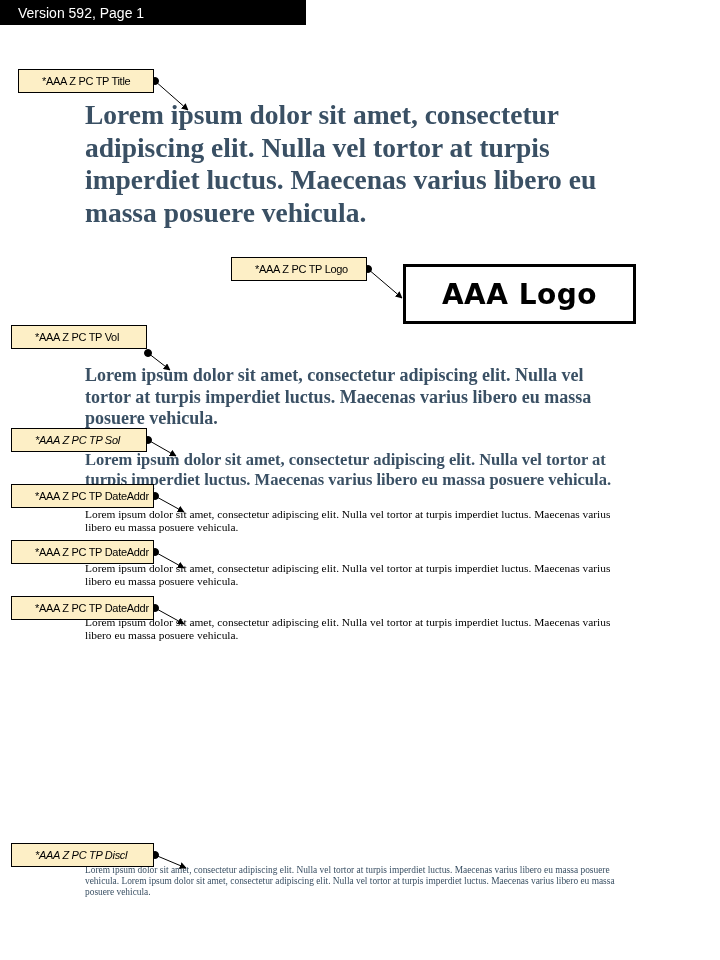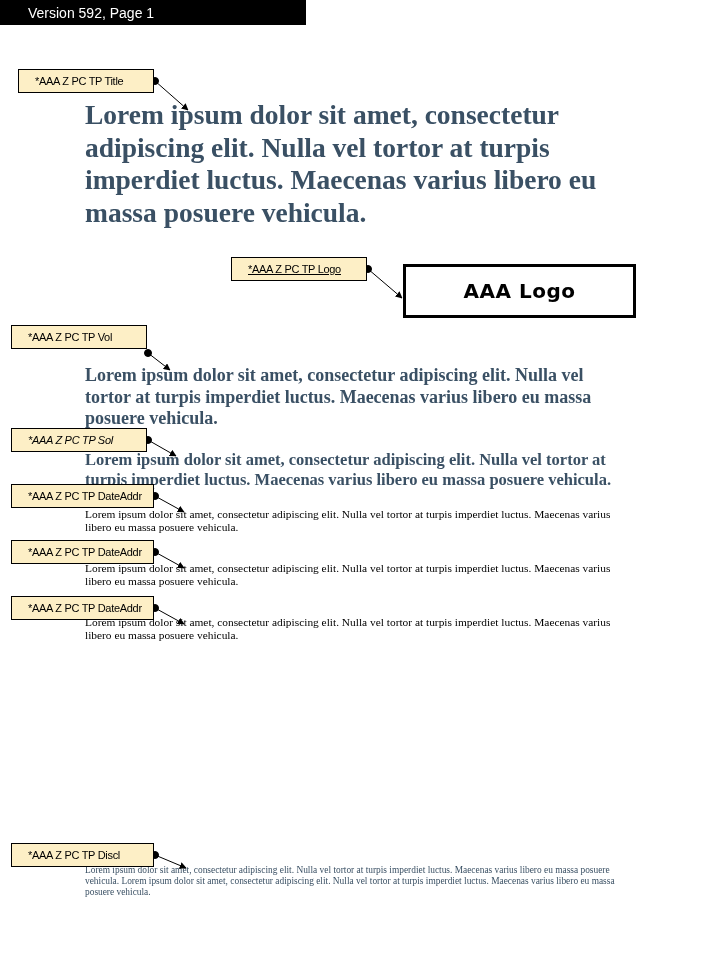--- a/index.html
+++ b/index.html
@@ -5,41 +5,41 @@
     html, body { margin: 0; padding: 0; }
     body {
       width: 720px; height: 960px; position: relative; overflow: hidden;
       background: #ffffff;
       font-family: "Liberation Serif", serif;
     }
     .header-bar {
       position: absolute; left: 0; top: 0; width: 306px; height: 25px;
       background: #000000; color: #ffffff;
       font-family: "Liberation Sans", sans-serif; font-size: 14px;
-      line-height: 26px; padding-left: 28px; box-sizing: border-box;
+      line-height: 26px; padding-left: 18px; box-sizing: border-box;
     }
     .tag {
       position: absolute; height: 24px; box-sizing: border-box;
       background: #fdefc6; border: 1px solid #000;
       font-family: "Liberation Sans", sans-serif; font-size: 11px;
-      color: #000; line-height: 22px; padding-left: 16px;
+      color: #000; line-height: 22px; padding-left: 23px;
       letter-spacing: -0.3px; white-space: nowrap;
     }
     svg.connectors { position: absolute; left: 0; top: 0; width: 720px; height: 960px; pointer-events: none; }
     .txt { position: absolute; left: 85px; color: #3a5064; font-weight: bold; }
     .title { top: 99px; width: 545px; font-size: 27.5px; line-height: 32.5px; }
     .vol { top: 365px; width: 545px; font-size: 18px; line-height: 21.5px; }
     .sol { top: 450px; width: 545px; font-size: 16.5px; line-height: 19.5px; }
     .dateaddr { position: absolute; left: 85px; width: 548px; color: #000; font-weight: normal; font-size: 11.4px; line-height: 13px; }
     .discl { position: absolute; left: 85px; top: 865px; width: 545px; color: #3a5064; font-size: 9.4px; line-height: 11px; }
     .logo-box {
-      position: absolute; left: 403px; top: 264px; width: 233px; height: 54px;
+      position: absolute; left: 403px; top: 264px; width: 233px; height: 60px;
       border: 3px solid #000; box-sizing: border-box;
       display: flex; align-items: center; justify-content: center;
-      font-family: "DejaVu Sans", sans-serif; font-weight: bold; font-size: 20px; color: #000;
+      font-family: "DejaVu Sans", sans-serif; font-weight: bold; font-size: 28px; color: #000;
       letter-spacing: 0.5px;
     }
   </style>
 </head>
 <body>
 
 <div class="header-bar">Version 592, Page 1</div>
 
 <div class="txt title">Lorem ipsum dolor sit amet, consectetur adipiscing elit. Nulla vel tortor at turpis imperdiet luctus. Maecenas varius libero eu massa posuere vehicula.</div>
 <div class="logo-box">
@@ -72,19 +72,19 @@
     <circle cx="155" cy="552" r="3.5"></circle>
       <line x1="155" y1="552" x2="184" y2="568" marker-end="url(#ah)"></line>
     <circle cx="155" cy="608" r="3.5"></circle>
       <line x1="155" y1="608" x2="184" y2="624" marker-end="url(#ah)"></line>
     <circle cx="155" cy="855" r="3.5"></circle>
       <line x1="155" y1="855" x2="186" y2="868" marker-end="url(#ah)"></line>
   </g>
 </svg>
 
 <div class="tag" style="left:18px;top:69px;width:136px;">*AAA  Z PC TP Title</div>
-<div class="tag" style="left:231px;top:257px;width:136px;text-decoration:underline;">*AAA  Z PC TP Logo</div>
+<div class="tag" style="left:231px;top:257px;width:136px;">*AAA  Z PC TP Logo</div>
 <div class="tag" style="left:11px;top:325px;width:136px;">*AAA  Z PC TP Vol</div>
 <div class="tag" style="left:11px;top:428px;width:136px;font-style:italic;">*AAA  Z PC TP Sol</div>
 <div class="tag" style="left:11px;top:484px;width:143px;">*AAA  Z PC TP DateAddr</div>
 <div class="tag" style="left:11px;top:540px;width:143px;">*AAA  Z PC TP DateAddr</div>
 <div class="tag" style="left:11px;top:596px;width:143px;">*AAA  Z PC TP DateAddr</div>
-<div class="tag" style="left:11px;top:843px;width:143px;">*AAA  Z PC TP Discl</div>
+<div class="tag" style="left:11px;top:843px;width:143px;font-style:italic;">*AAA  Z PC TP Discl</div>
 
 </body></html>

